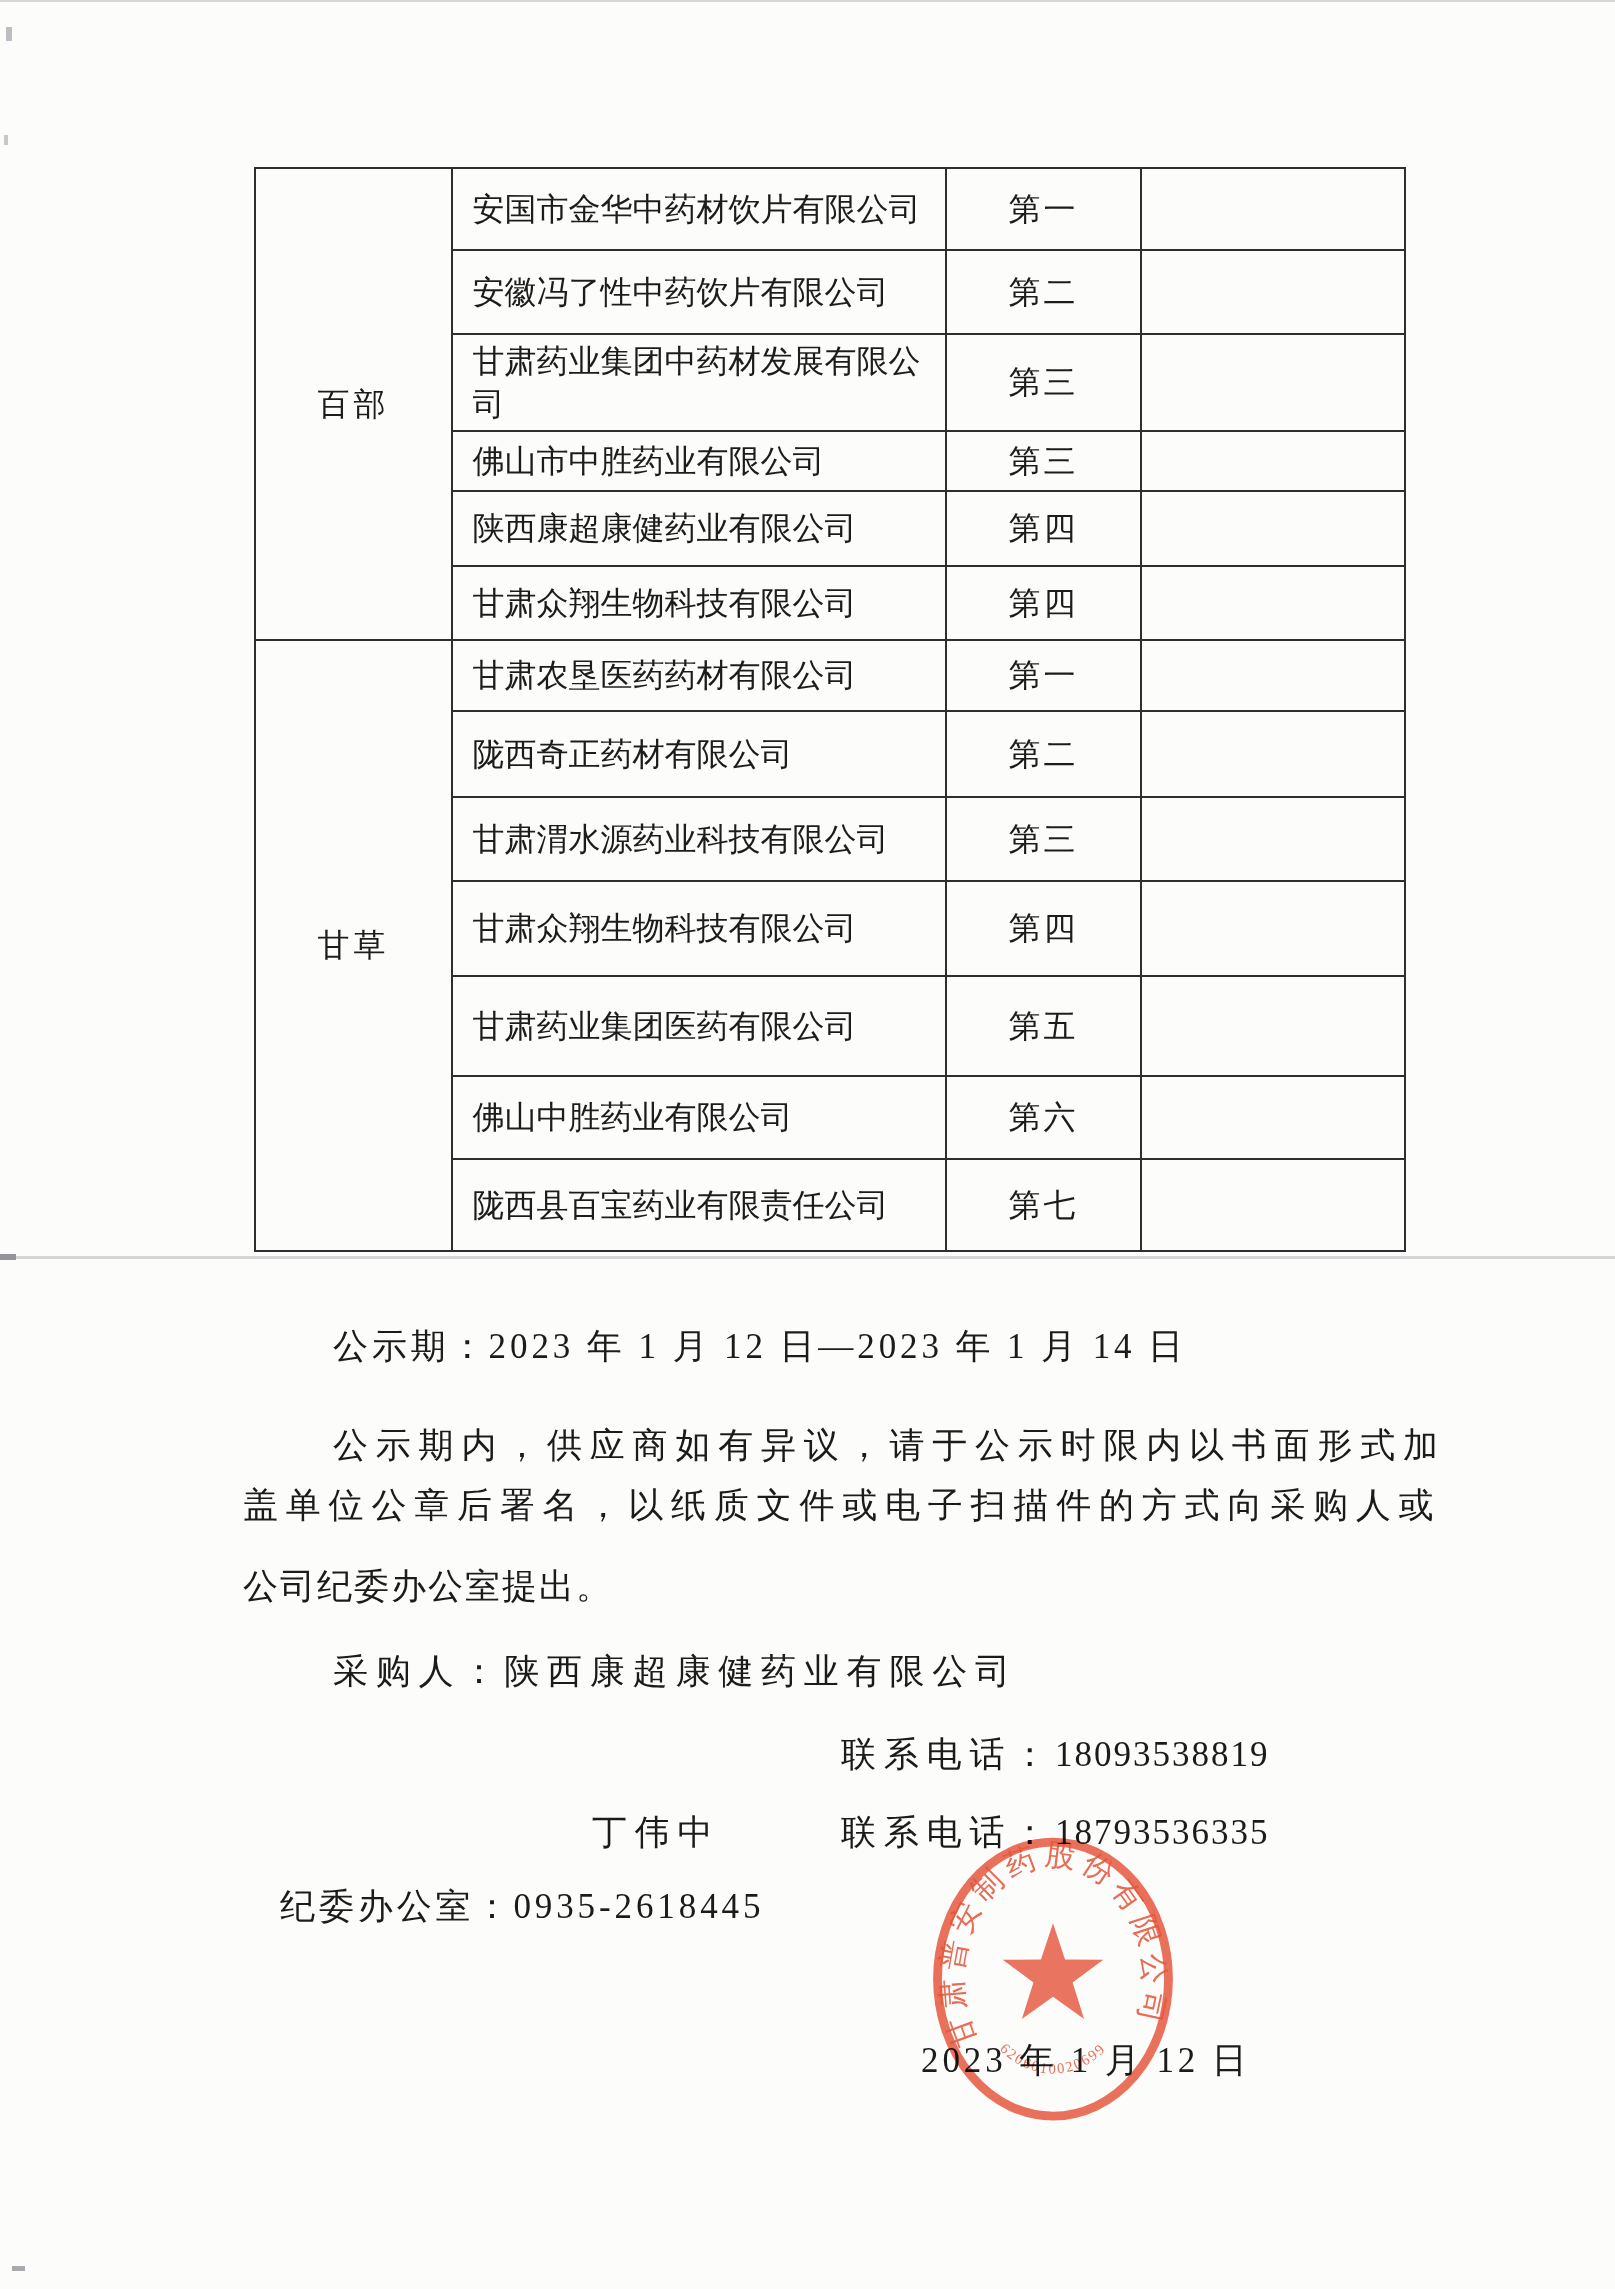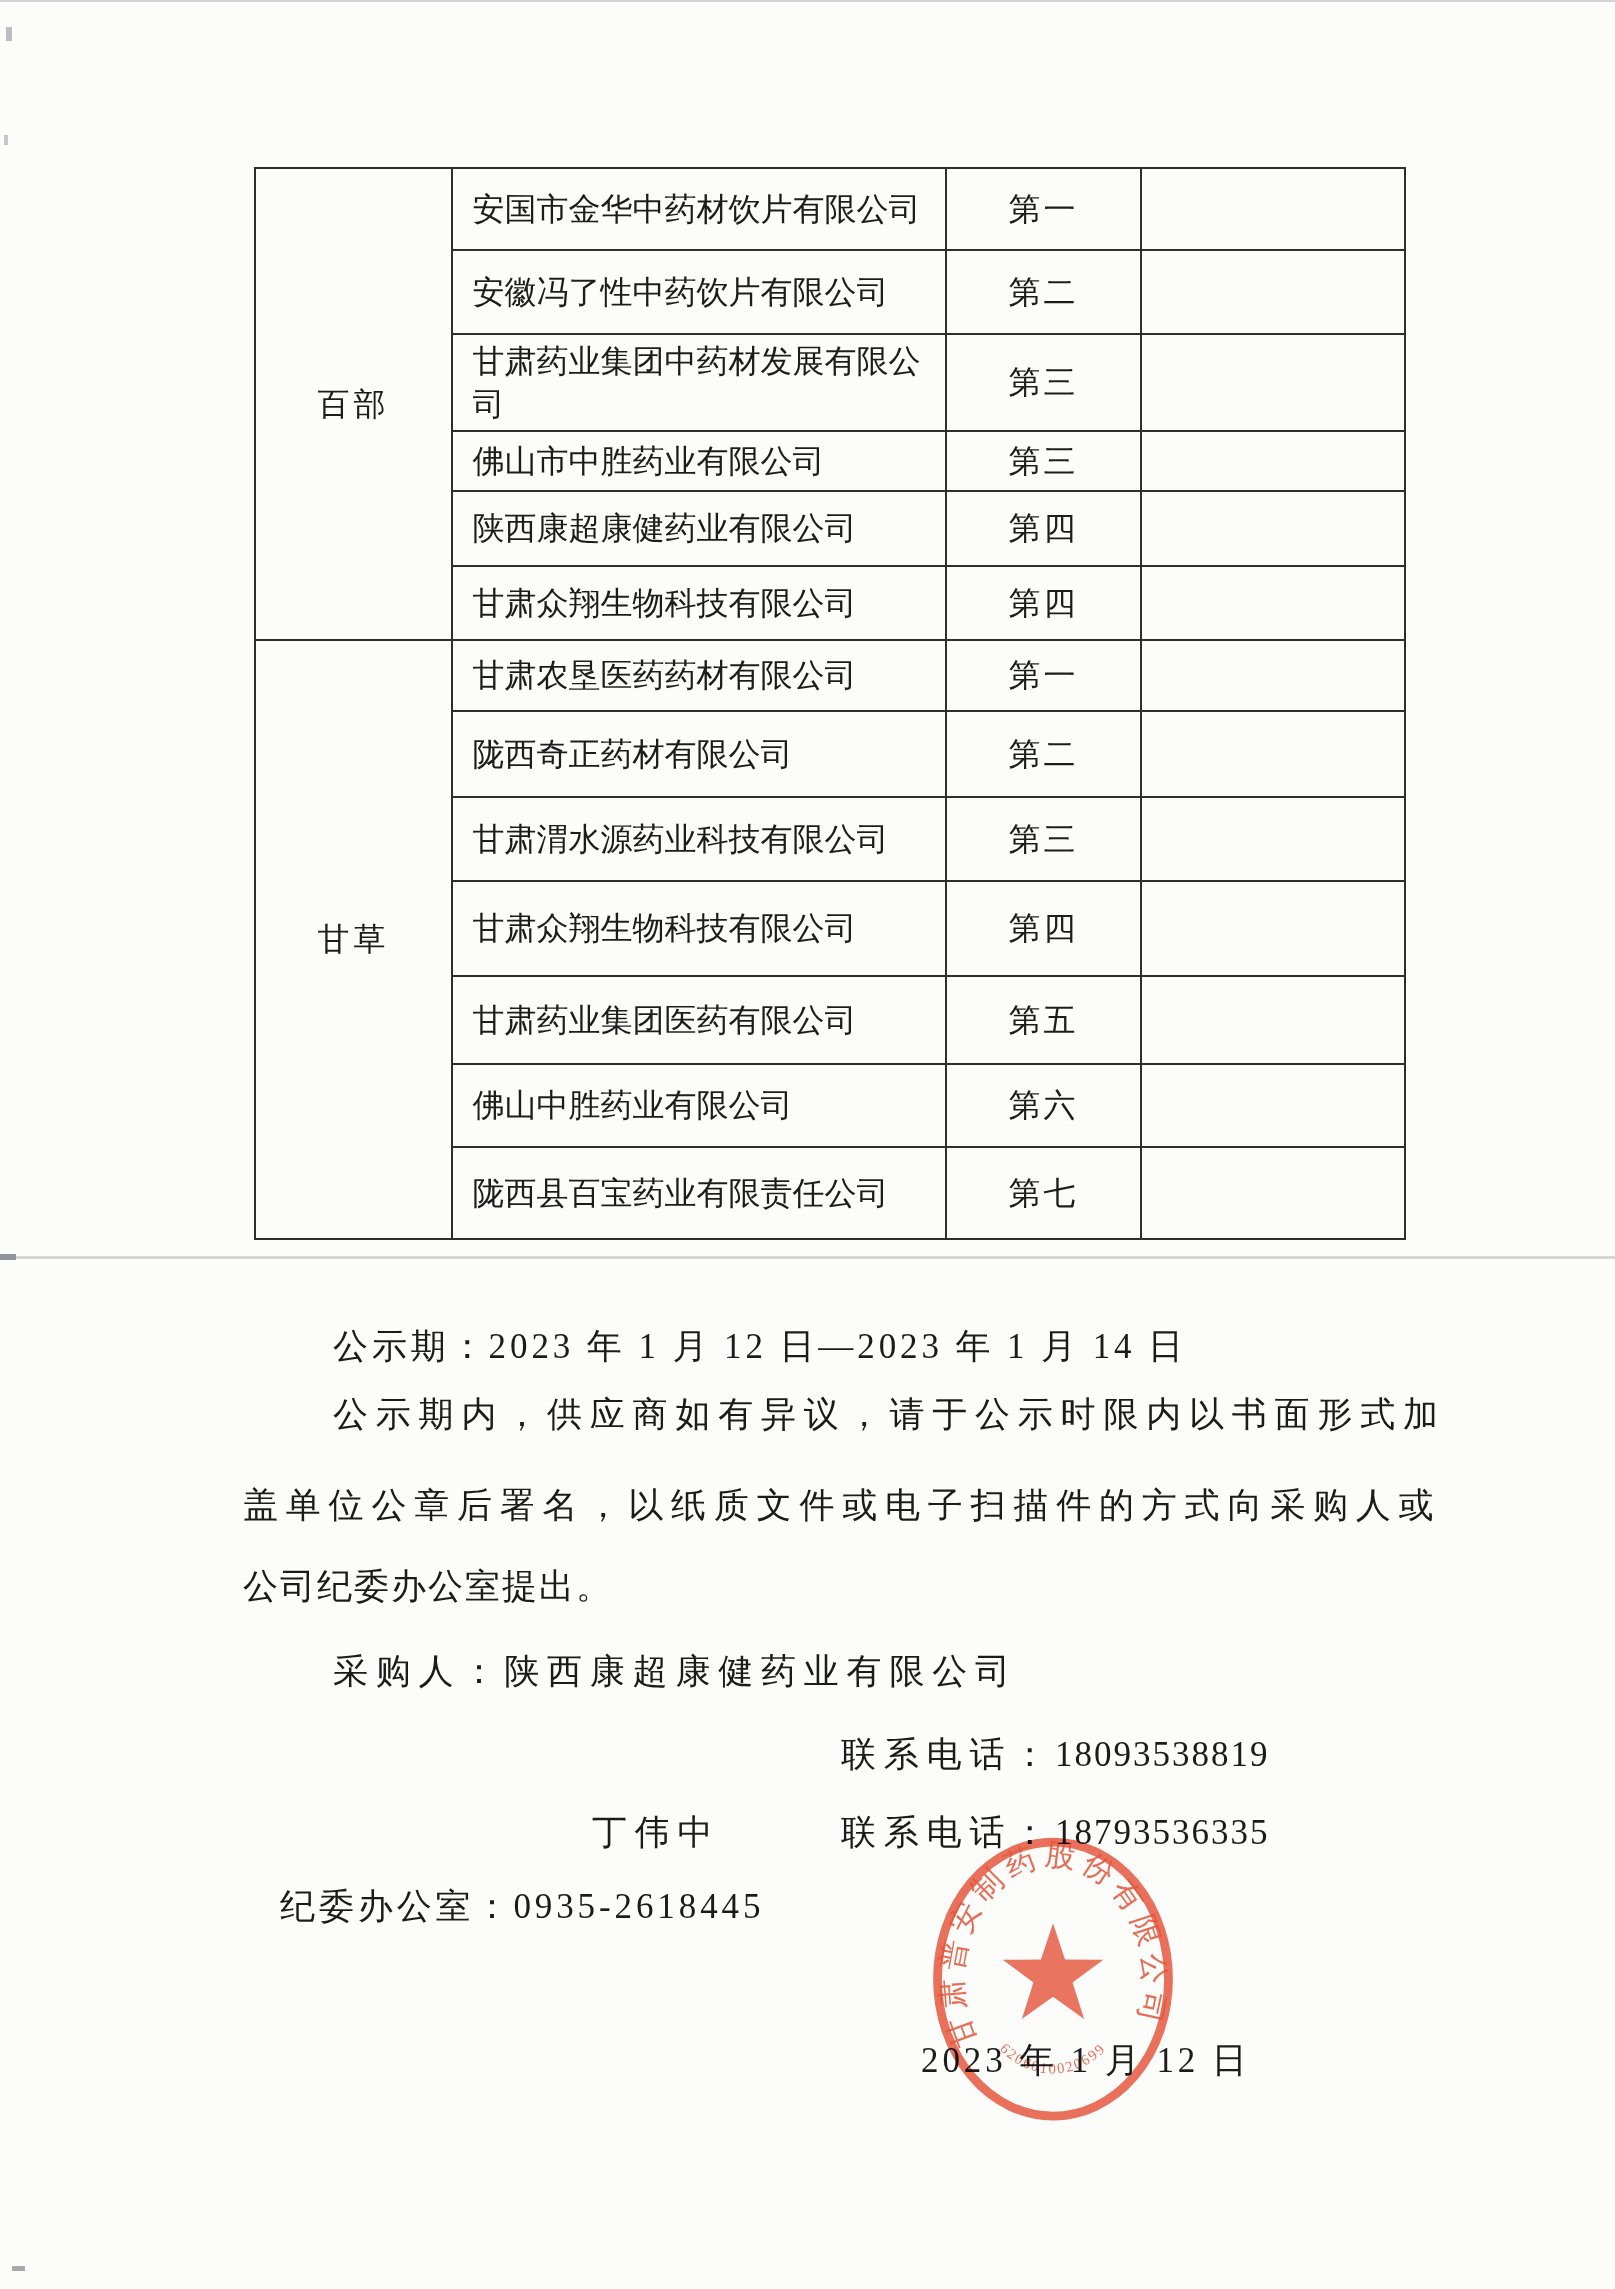--- a/index.html
+++ b/index.html
@@ -114,40 +114,40 @@
       <tr style="height:84px">
         <td class="company-cell">甘肃渭水源药业科技有限公司</td>
         <td class="rank-cell">第三</td>
         <td class="empty-cell"></td>
       </tr>
       <tr style="height:95px">
         <td class="company-cell">甘肃众翔生物科技有限公司</td>
         <td class="rank-cell">第四</td>
         <td class="empty-cell"></td>
       </tr>
-      <tr style="height:88px">
+      <tr style="height:100px">
         <td class="company-cell">甘肃药业集团医药有限公司</td>
         <td class="rank-cell">第五</td>
         <td class="empty-cell"></td>
       </tr>
       <tr style="height:83px">
         <td class="company-cell">佛山中胜药业有限公司</td>
         <td class="rank-cell">第六</td>
         <td class="empty-cell"></td>
       </tr>
       <tr style="height:92px">
         <td class="company-cell">陇西县百宝药业有限责任公司</td>
         <td class="rank-cell">第七</td>
         <td class="empty-cell"></td>
       </tr>
     </tbody>
   </table>
 
   <div class="line ls4" style="left:333px;top:1327px;">公示期：2023 年 1 月 12 日—2023 年 1 月 14 日</div>
-  <div class="line ls8" style="left:333px;top:1395px;">公示期内，供应商如有异议，请于公示时限内以书面形式加</div>
+  <div class="line ls8" style="left:333px;top:1426px;">公示期内，供应商如有异议，请于公示时限内以书面形式加</div>
   <div class="line ls8" style="left:243px;top:1486px;">盖单位公章后署名，以纸质文件或电子扫描件的方式向采购人或</div>
   <div class="line ls2" style="left:243px;top:1567px;">公司纪委办公室提出。</div>
   <div class="line ls8" style="left:333px;top:1652px;">采购人：陕西康超康健药业有限公司</div>
 
   <div class="line ls8" style="left:841px;top:1735px;">
     <span>联系电话：</span><span class="ls2">18093538819</span>
   </div>
 
   <div class="line ls8" style="left:592px;top:1813px;">
     <span>丁伟中</span>

